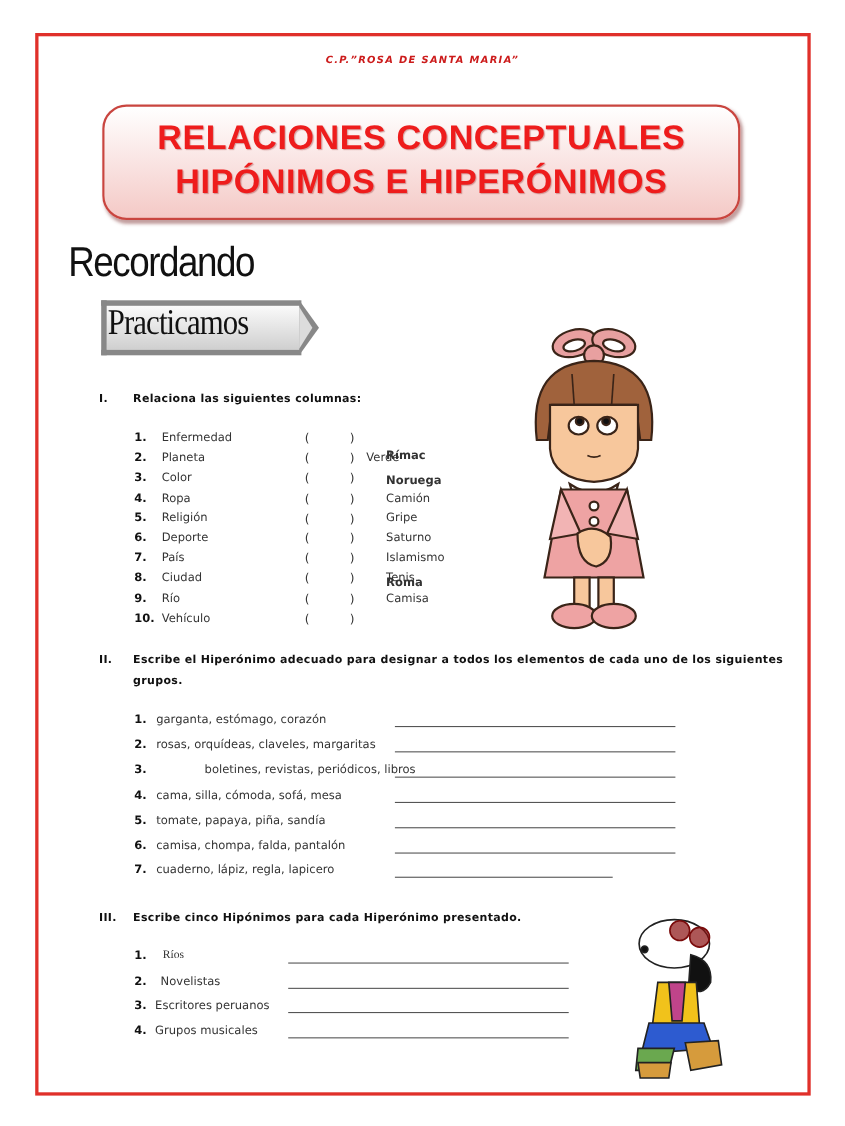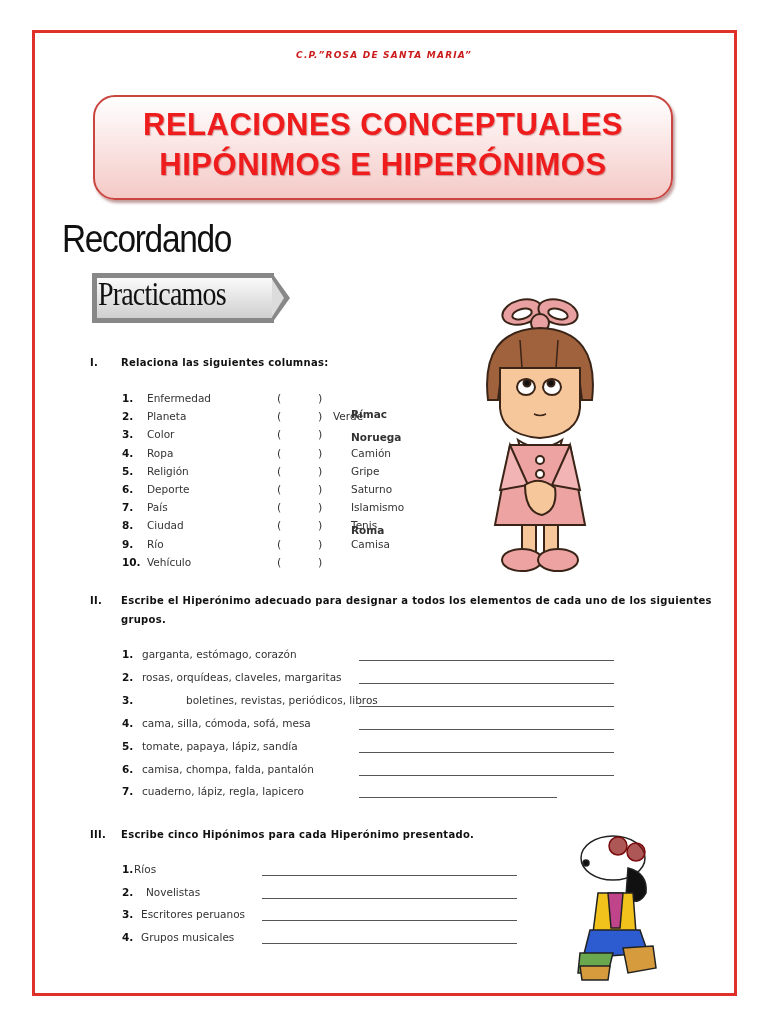--- a/index.html
+++ b/index.html
@@ -142,21 +142,21 @@
          <span class="t" style="left:20px;margin-left:44px;">boletines, revistas, periódicos, libros</span>
        </div>
        <div class="blank" style="left:359px; top:706px; width:255px;"></div>
     <div class="item" style="left:122px; top:717px; width:230px; height:14px;">
          <span class="n">4.</span>
          <span class="t" style="left:20px;">cama, silla, cómoda, sofá, mesa</span>
        </div>
        <div class="blank" style="left:359px; top:729px; width:255px;"></div>
     <div class="item" style="left:122px; top:740px; width:230px; height:14px;">
          <span class="n">5.</span>
-         <span class="t" style="left:20px;">tomate, papaya, lápiz, sandía</span>
+         <span class="t" style="left:20px;">tomate, papaya, piña, sandía</span>
        </div>
        <div class="blank" style="left:359px; top:752px; width:255px;"></div>
     <div class="item" style="left:122px; top:763px; width:230px; height:14px;">
          <span class="n">6.</span>
          <span class="t" style="left:20px;">camisa, chompa, falda, pantalón</span>
        </div>
        <div class="blank" style="left:359px; top:775px; width:255px;"></div>
     <div class="item" style="left:122px; top:785px; width:230px; height:14px;">
          <span class="n">7.</span>
          <span class="t" style="left:20px;">cuaderno, lápiz, regla, lapicero</span>
@@ -165,21 +165,21 @@
   </div>
 
 <div class="sec-head" style="left:90px; top:829px;">
   <span>III.</span>
   <span style="position:absolute; left:31px; white-space:nowrap;">Escribe cinco Hipónimos para cada Hiperónimo presentado.</span>
 </div>
 
 <div id="s3rows">
     <div class="item" style="left:122px; top:863px; width:140px; height:14px;">
          <span class="n">1.</span>
-         <span class="t" style="left:12px;">Ríos</span>
+         <span class="t" style="left:26px;font-family:Liberation Serif, serif;">Ríos</span>
        </div>
        <div class="blank" style="left:262px; top:875px; width:255px;"></div>
     <div class="item" style="left:122px; top:886px; width:140px; height:14px;">
          <span class="n">2.</span>
          <span class="t" style="left:24px;">Novelistas</span>
        </div>
        <div class="blank" style="left:262px; top:898px; width:255px;"></div>
     <div class="item" style="left:122px; top:908px; width:140px; height:14px;">
          <span class="n">3.</span>
          <span class="t" style="left:19px;">Escritores peruanos</span>

